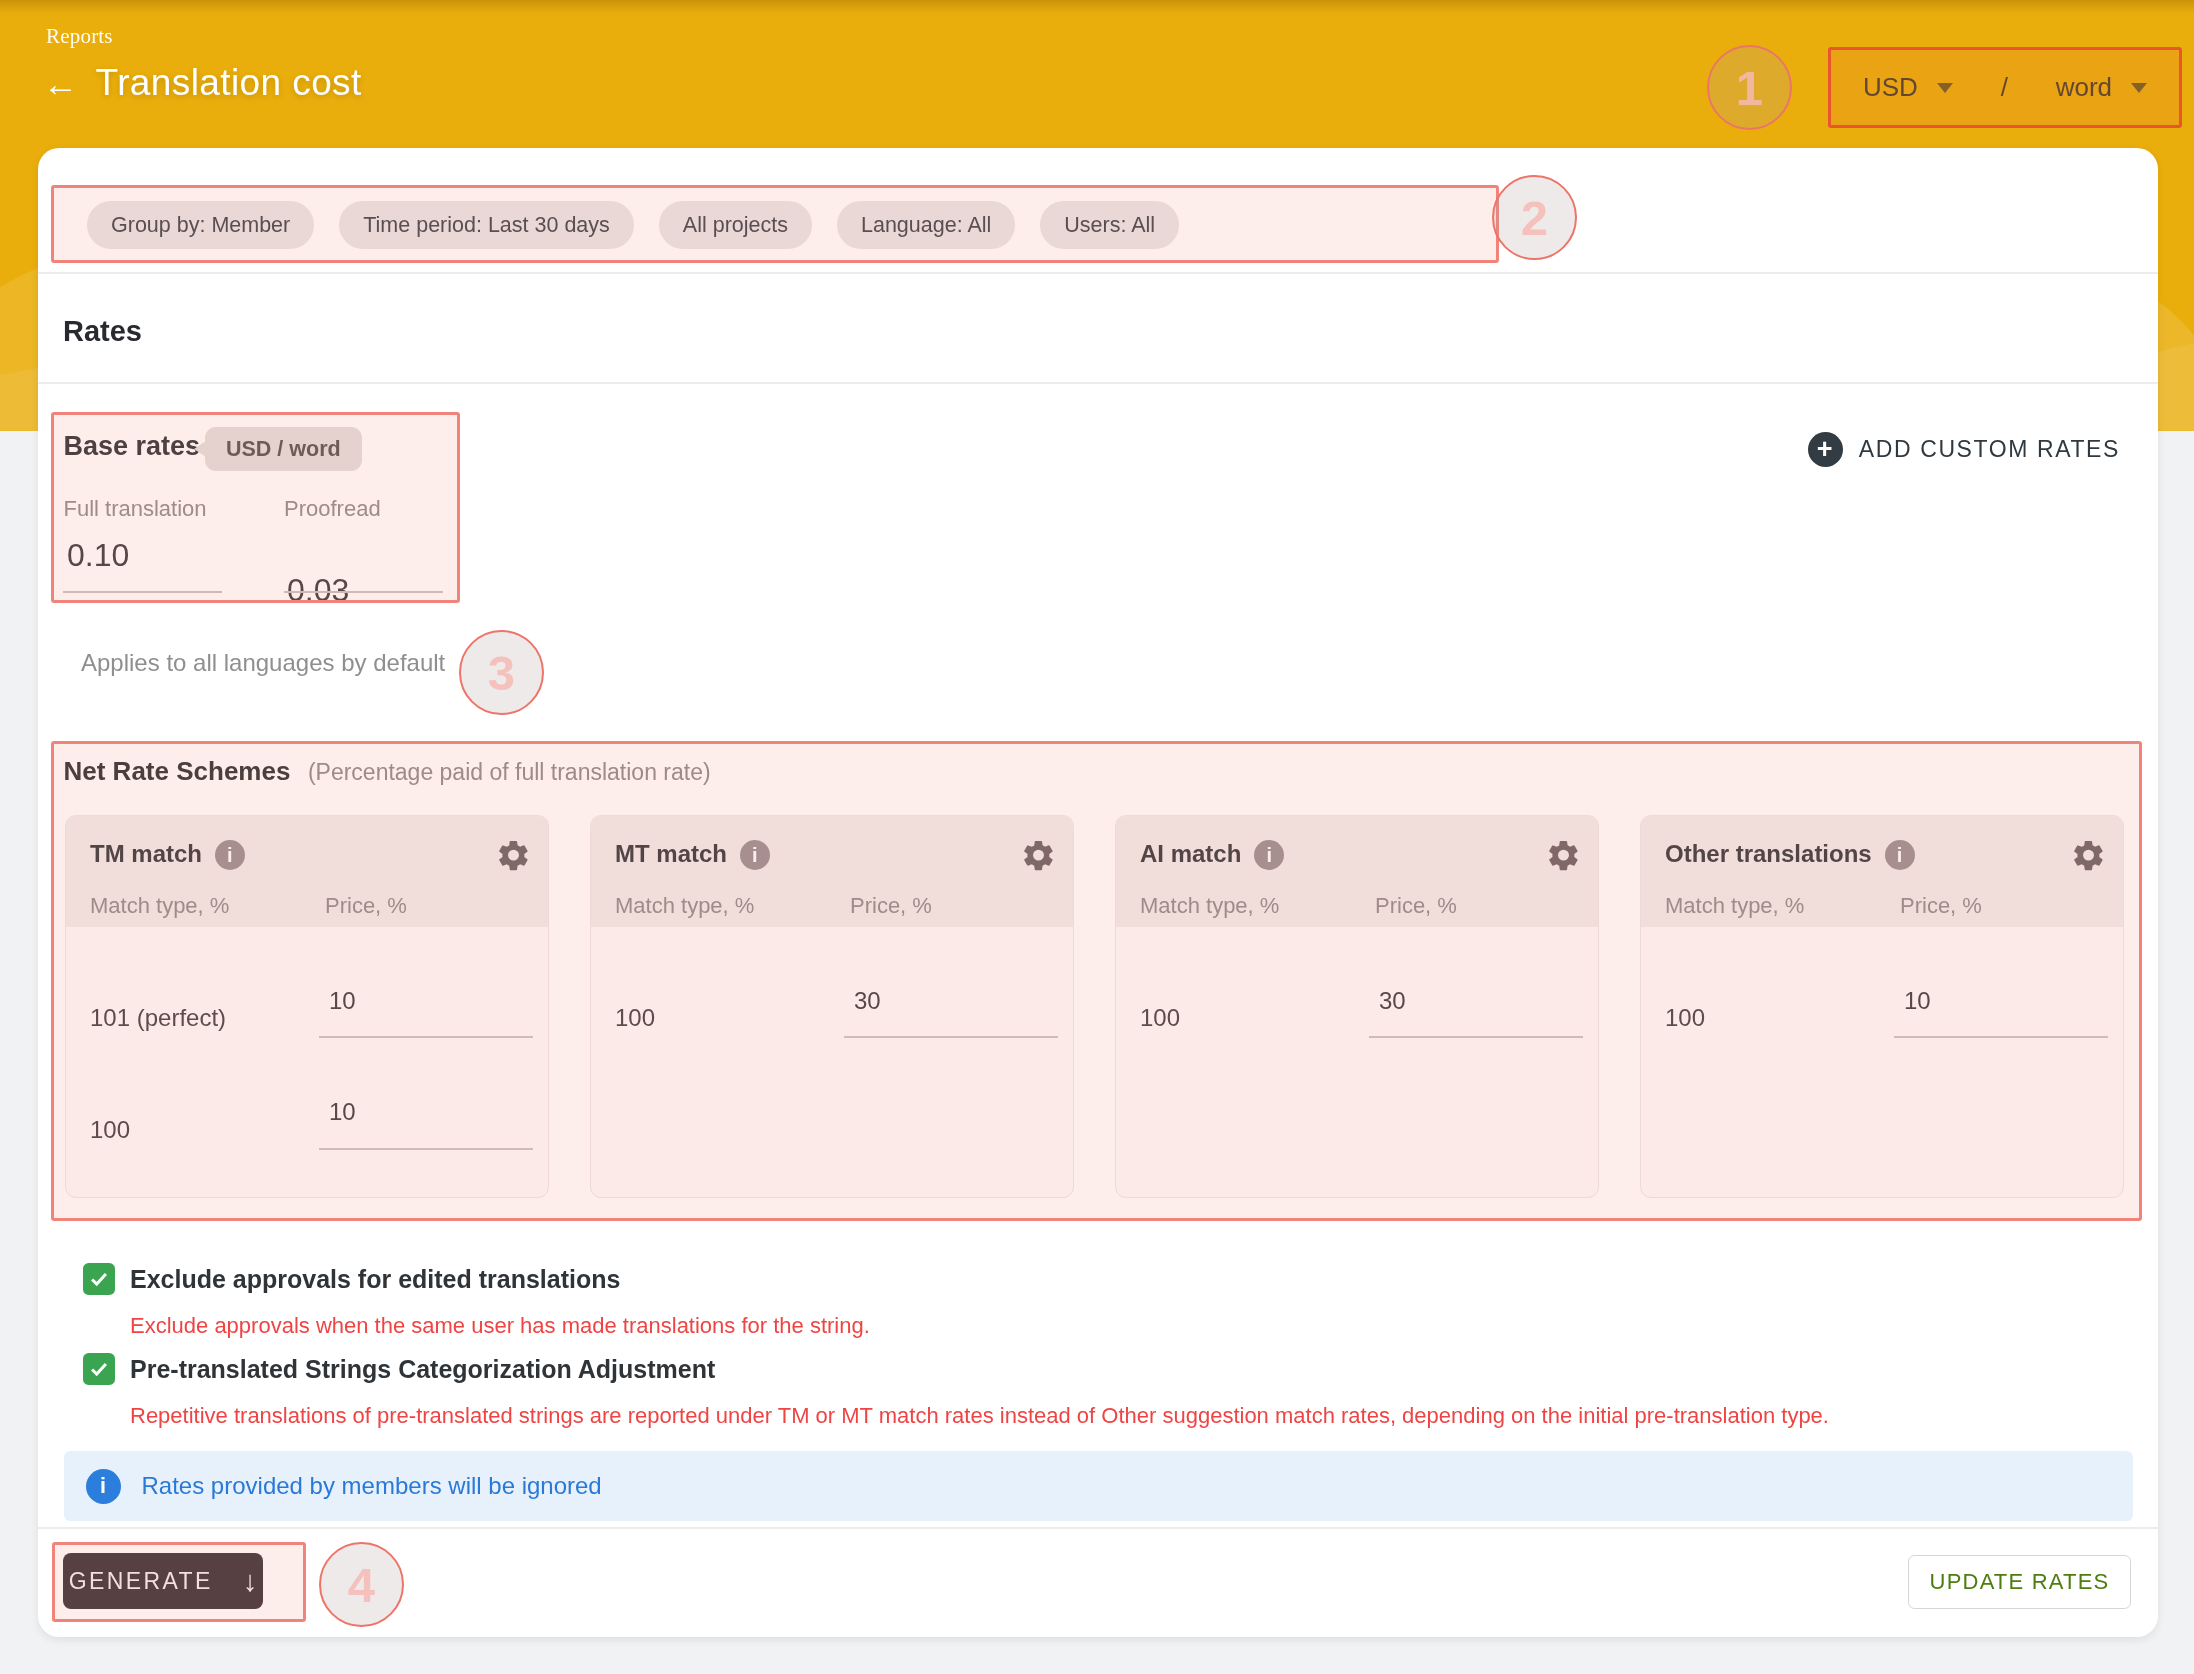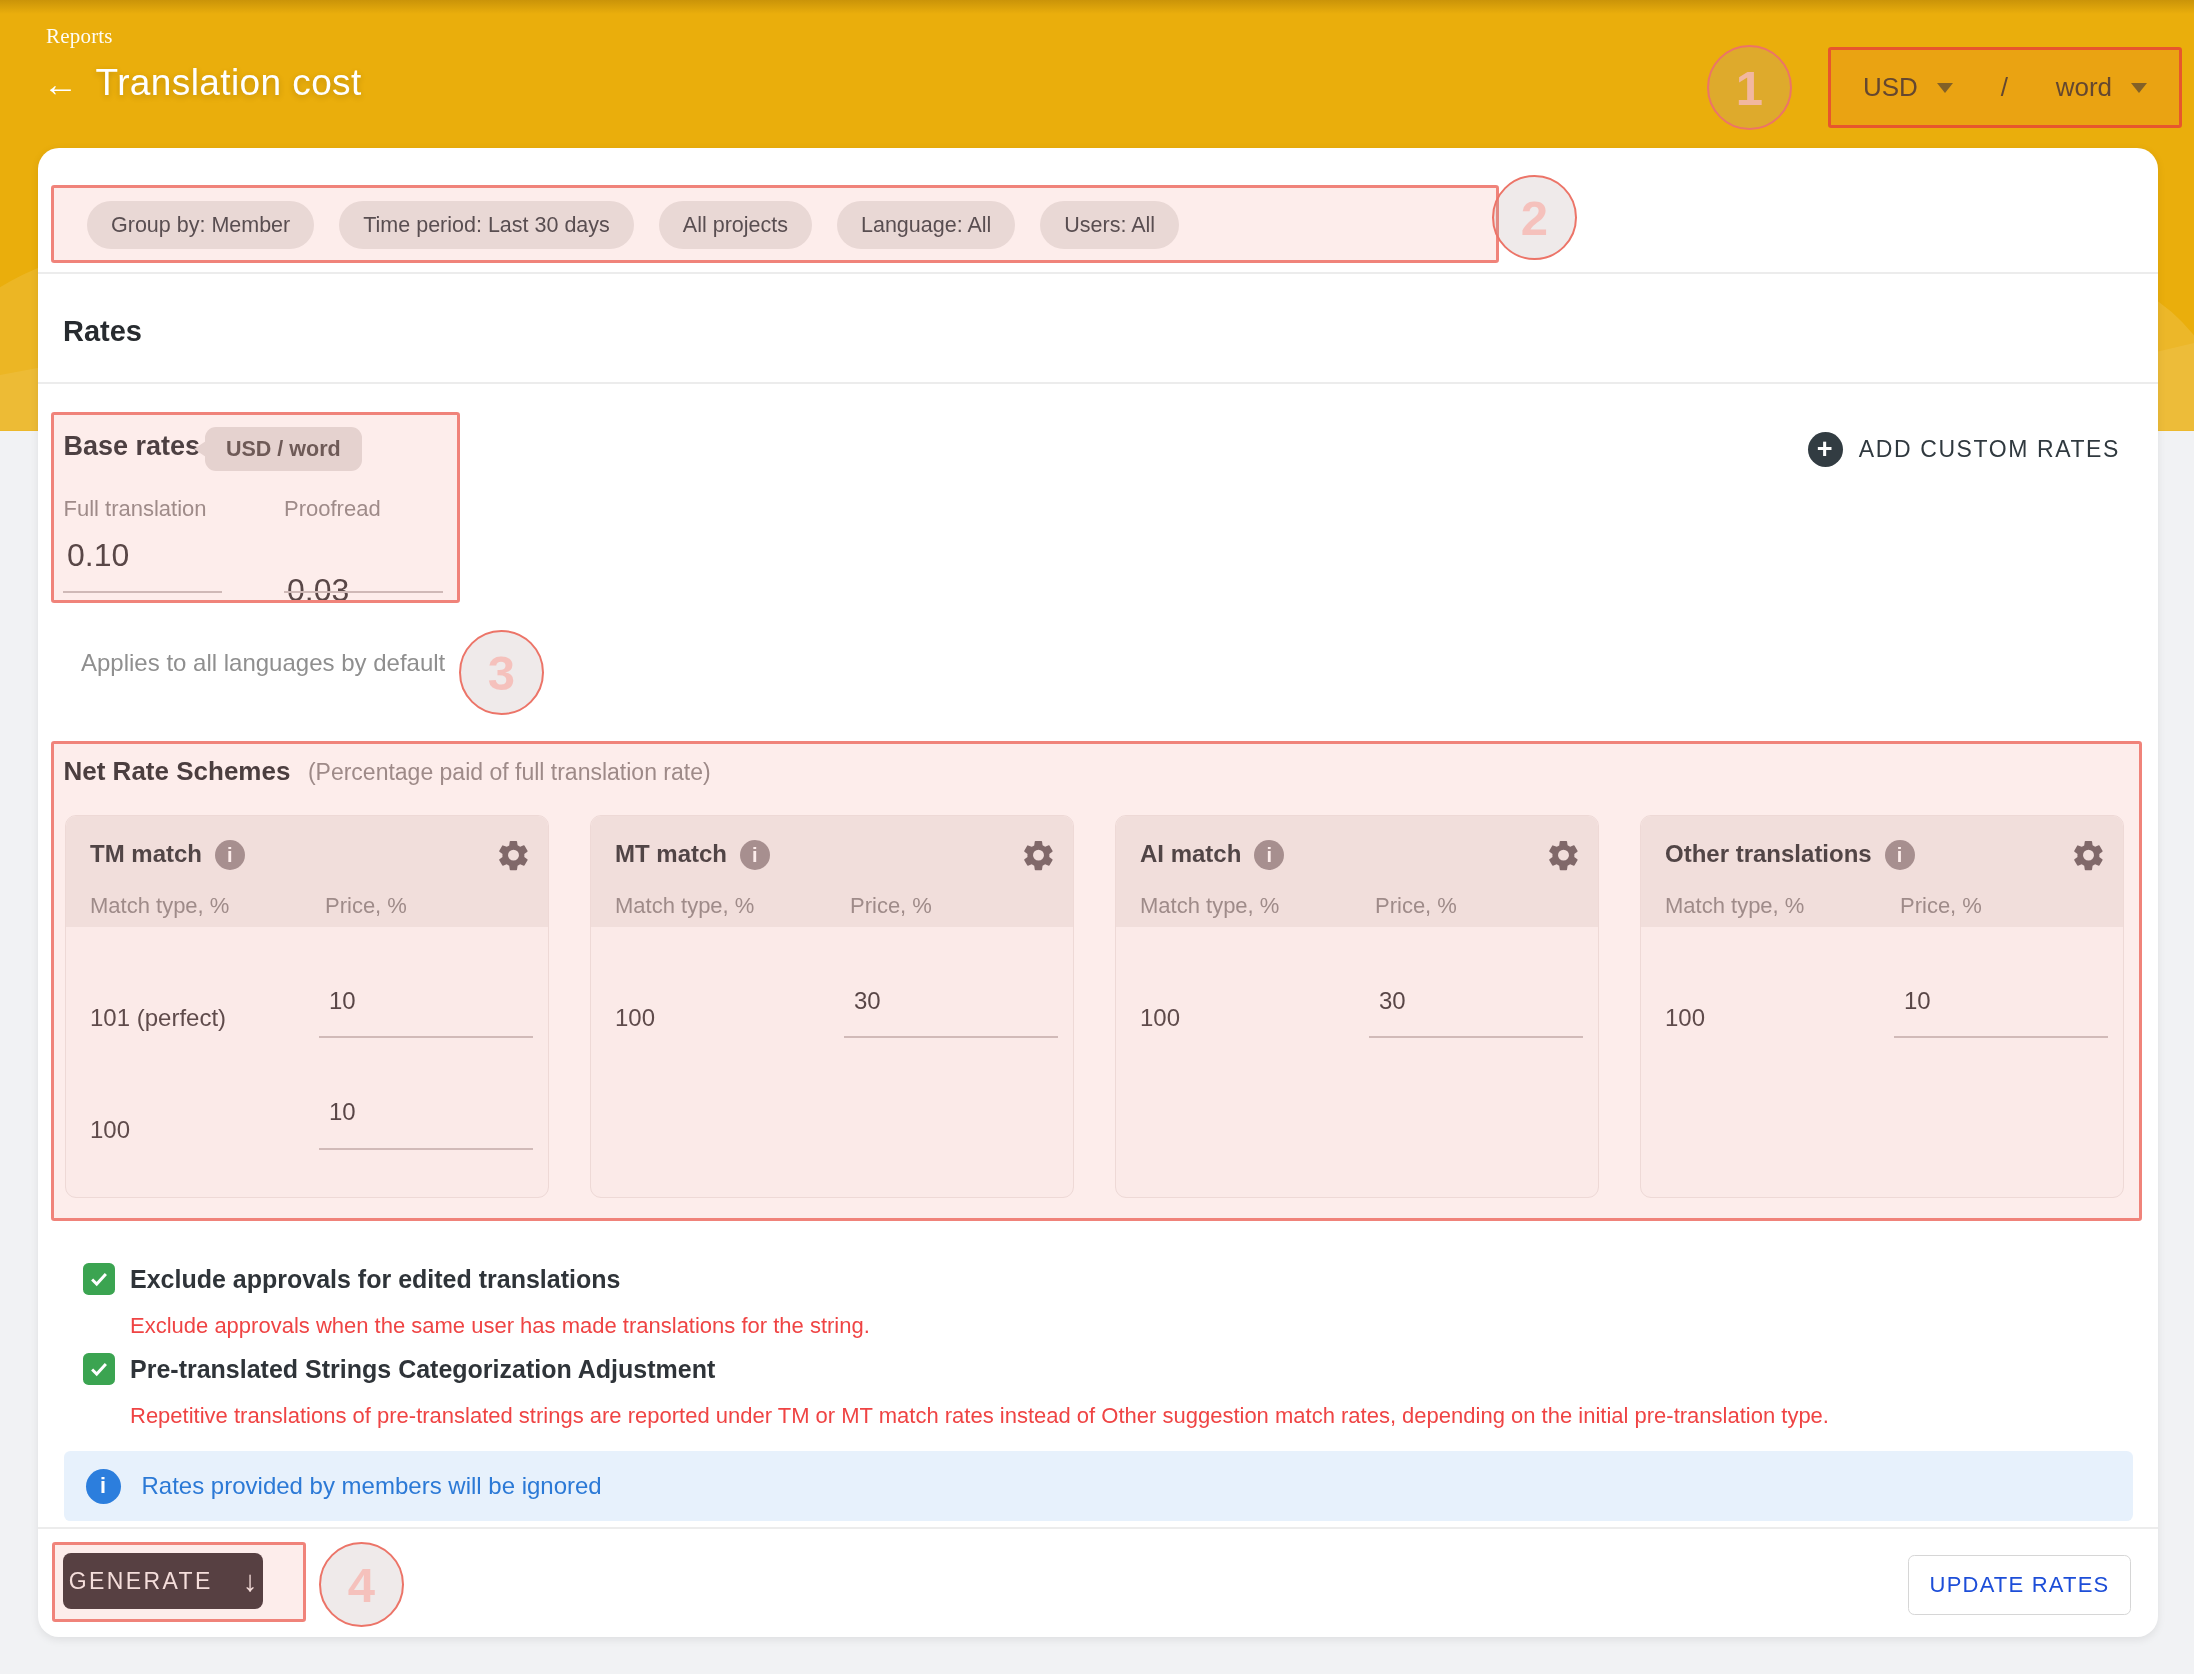--- a/index.html
+++ b/index.html
@@ -154,22 +154,22 @@
 
   
   .btn-generate {
     position:absolute; left:25px; top:1405px; width:200px; height:56px;
     background:#3A3136; border:none; border-radius:8px; color:#F6EDEC;
     font-size:23px; letter-spacing:2.4px; display:flex; align-items:center; justify-content:center; gap:30px;
     cursor:pointer; font-family:inherit;
   }
   .btn-generate .dl-arrow { font-size:29px; letter-spacing:0; }
   .btn-update {
-    position:absolute; left:1870px; top:1407px; width:223px; height:60px;
-    background:#fff; border:1.6px solid #D6D6D6; border-radius:6.4px; color:#1d4ed8;
+    position:absolute; left:1870px; top:1407px; width:223px; height:54px;
+    background:#fff; border:1.6px solid #D6D6D6; border-radius:6.4px; color:#4d7c0f;
     font-size:22px; letter-spacing:1.2px; display:flex; align-items:center; justify-content:center;
     cursor:pointer; font-family:inherit;
   }
 
   
   .hl-box { position:absolute; pointer-events:none; border-radius:3.2px; }
   .hl-pink { border:3.2px solid #F0837A; background:rgba(243,141,132,.16); }
   .hl-orange { border:3.2px solid #E7562D; background:rgba(236,105,50,.16); }
   .step-circle {
     position:absolute; width:85px; height:85px; border-radius:50%;

